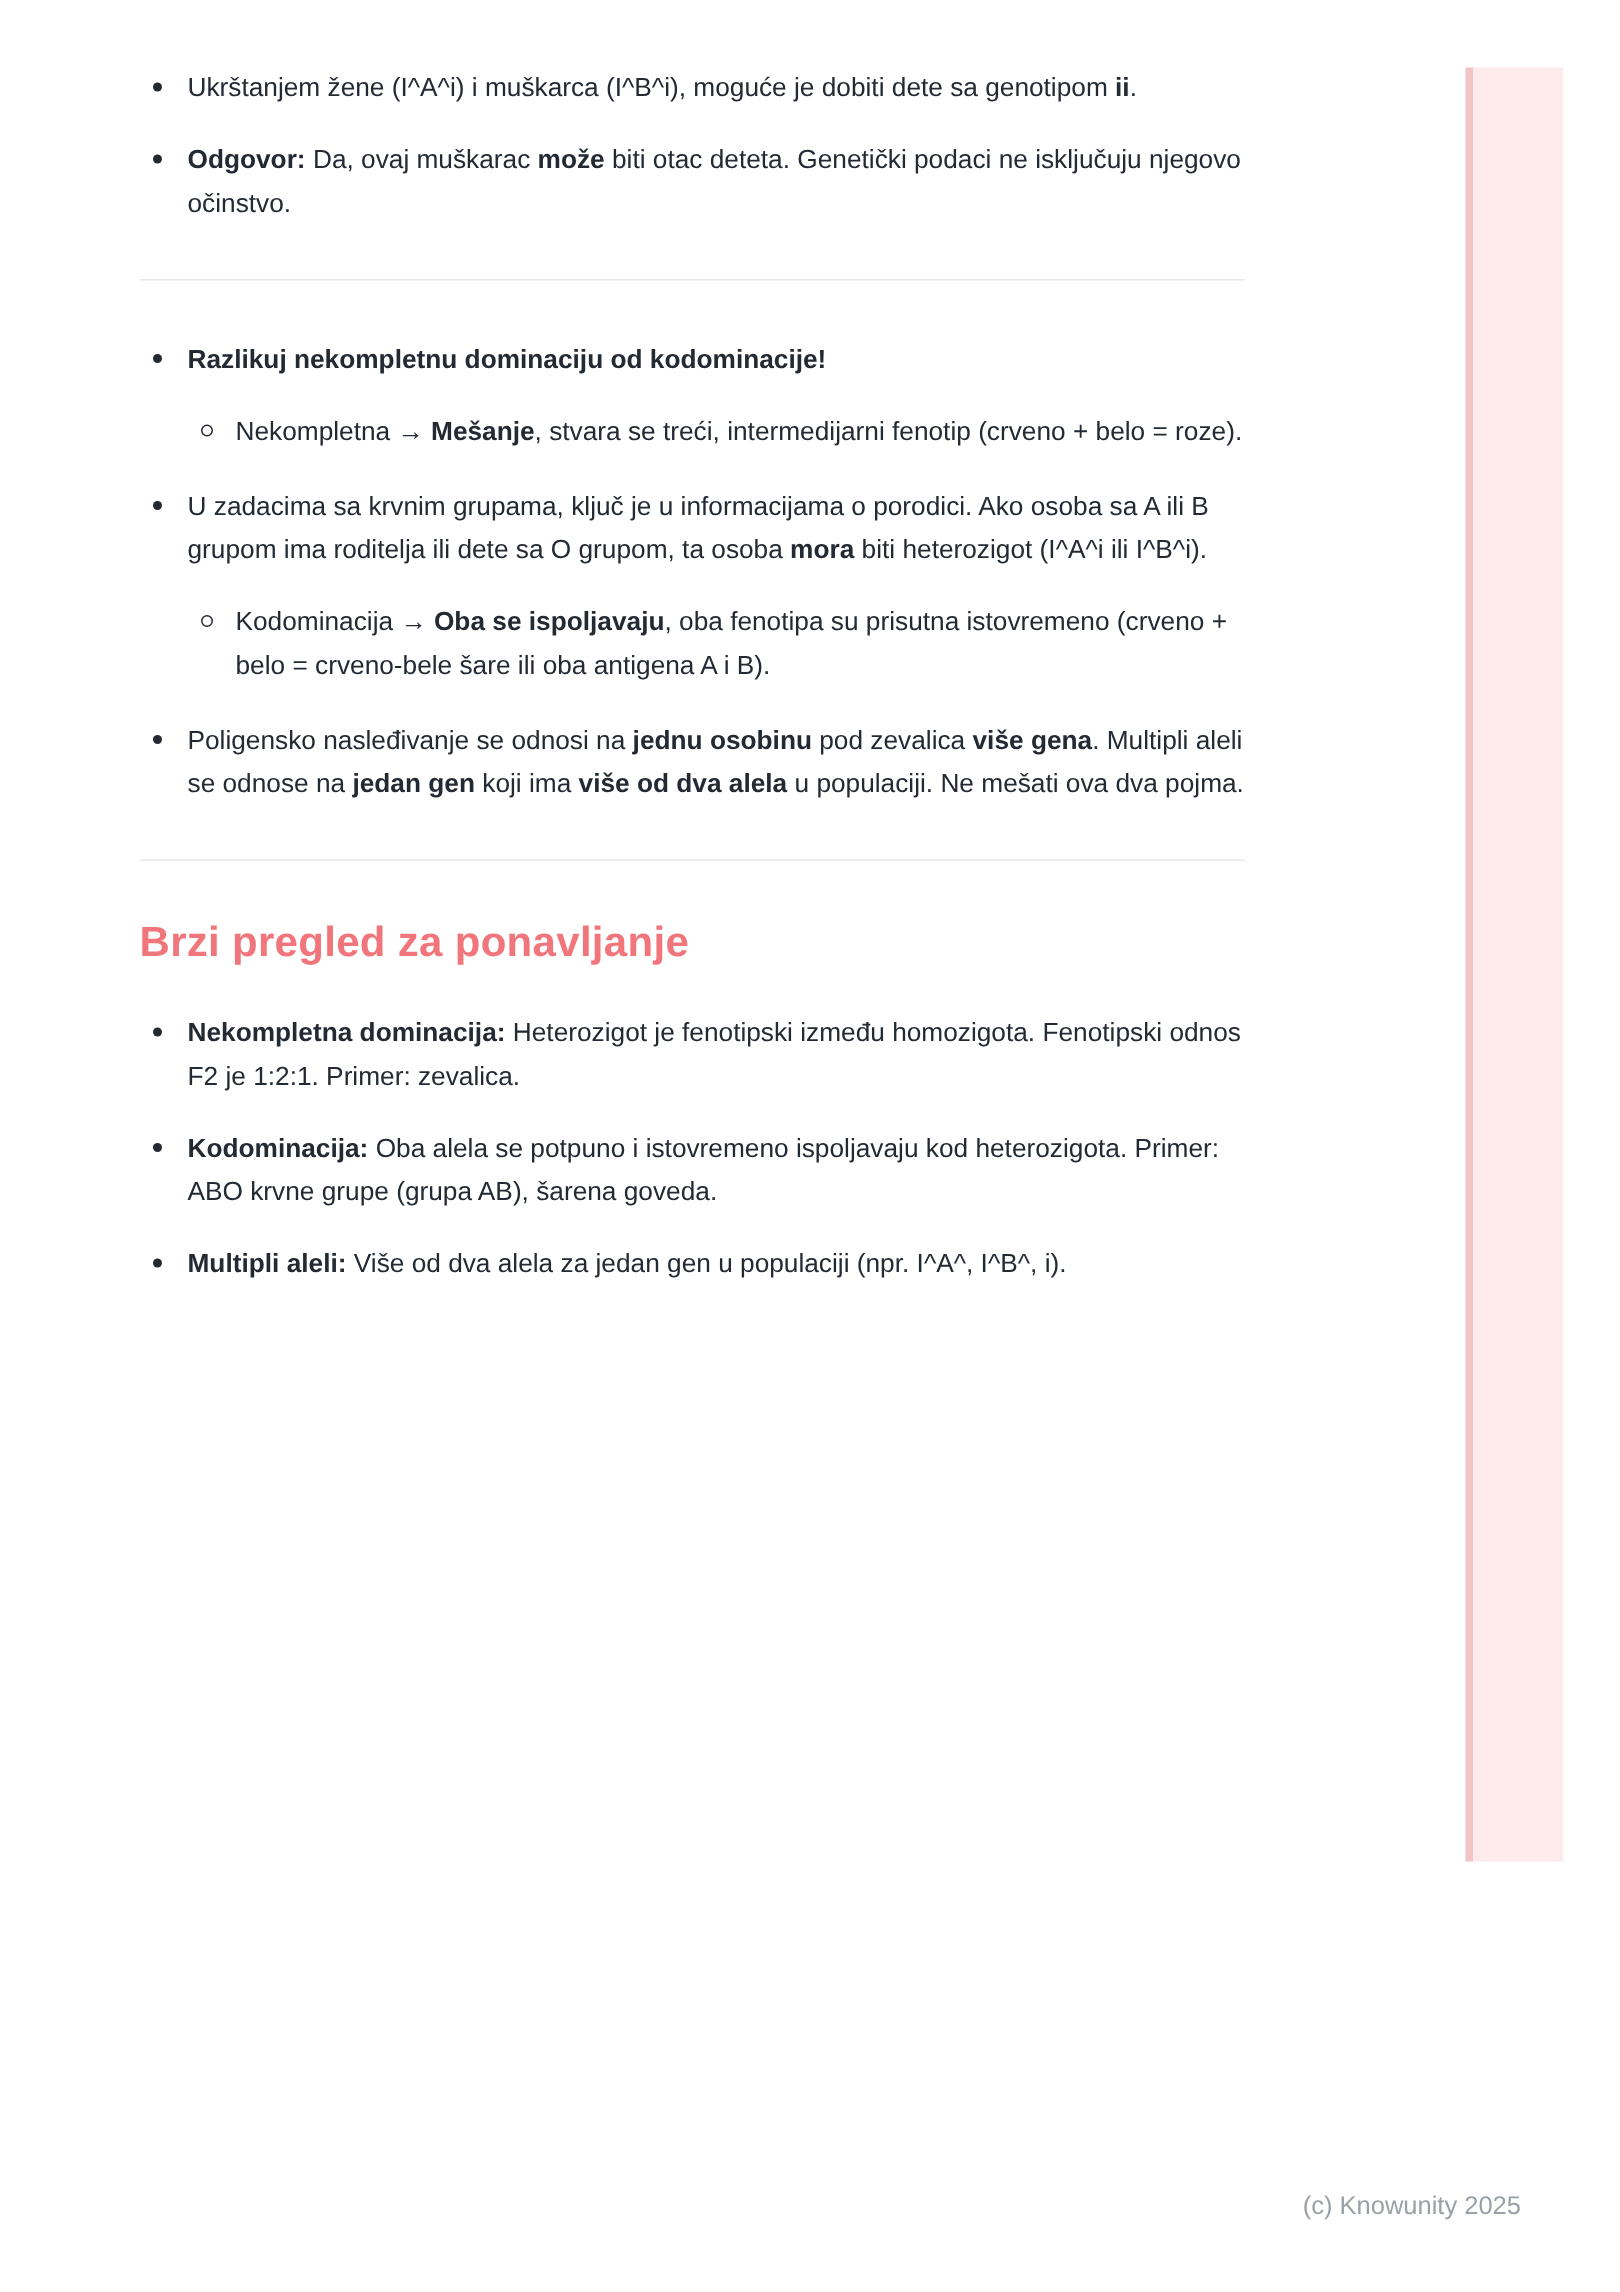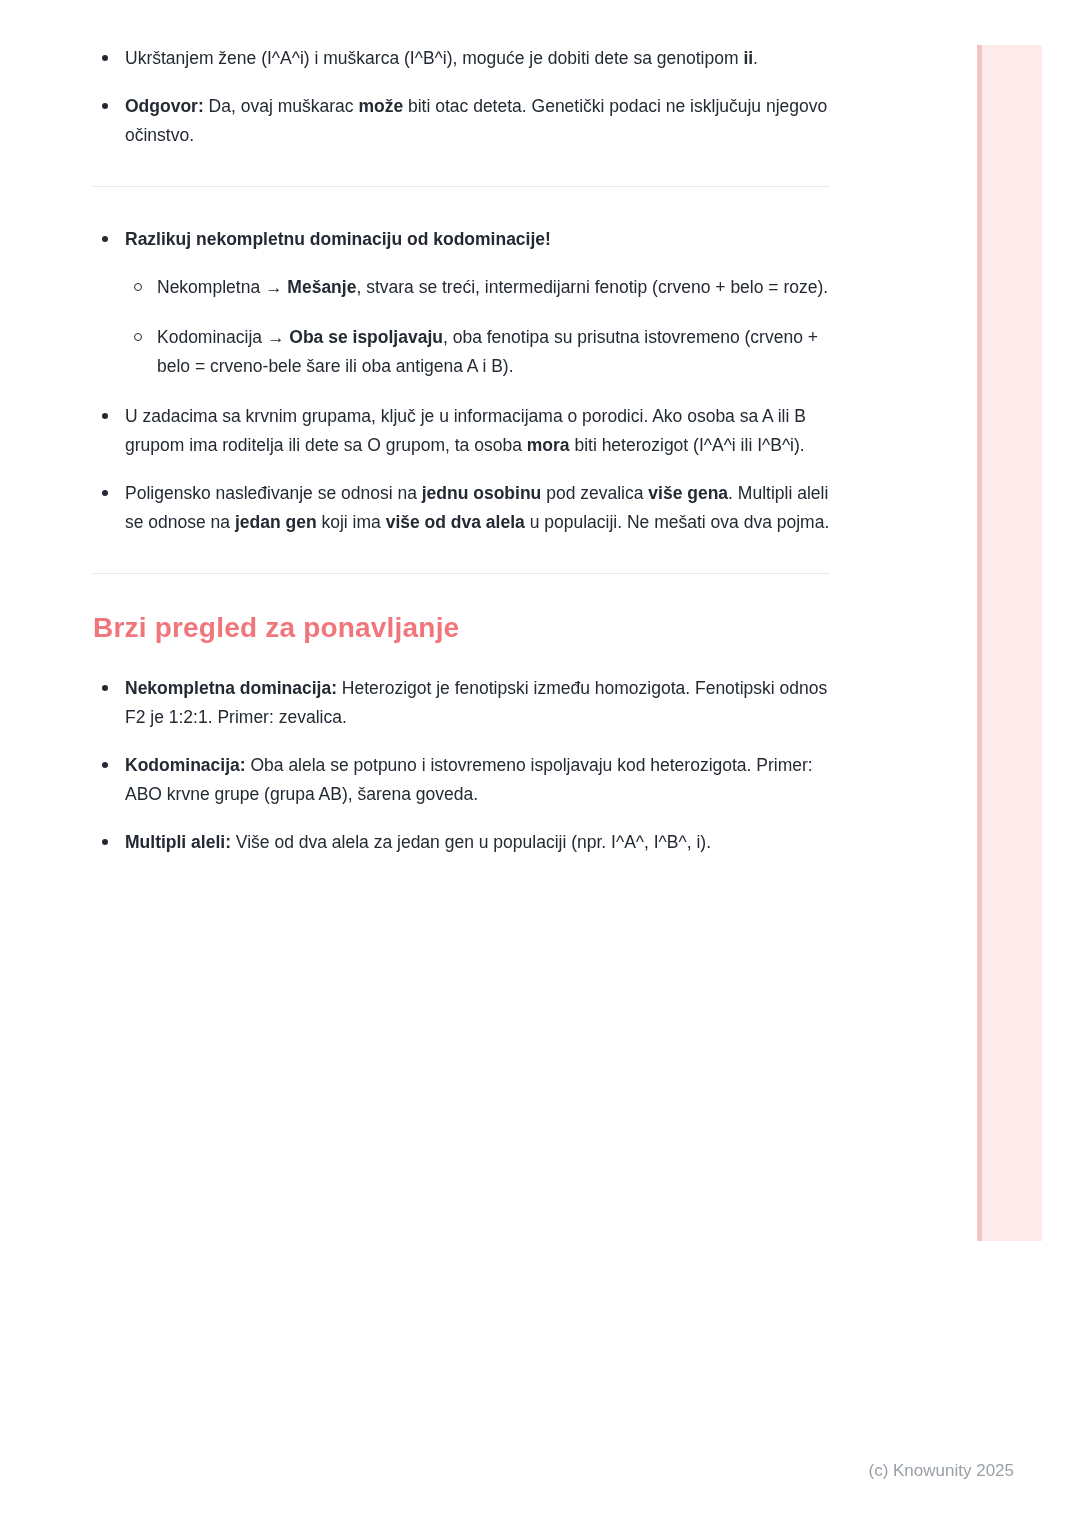--- a/index.html
+++ b/index.html
@@ -115,31 +115,31 @@
               <span class="dot"></span>
             </span>
             <span class="bullet-text"><strong>Razlikuj nekompletnu dominaciju od kodominacije!</strong></span>
           </div>
           <div class="bullet level-2">
             <span class="marker">
               <span class="ring"></span>
             </span>
             <span class="bullet-text"><span>Nekompletna → </span><strong>Mešanje</strong><span>, stvara se treći, intermedijarni fenotip (crveno + belo = roze).</span></span>
           </div>
+          <div class="bullet level-1">
+            <span class="marker">
+              <span class="dot"></span>
+            </span>
+            <span class="bullet-text"><span>U zadacima sa krvnim grupama, ključ je u informacijama o porodici. Ako osoba sa A ili B grupom ima roditelja ili dete sa O grupom, ta osoba </span><strong>mora</strong><span> biti heterozigot (I^A^i ili I^B^i).</span></span>
+          </div>
           <div class="bullet level-2">
             <span class="marker">
               <span class="ring"></span>
             </span>
             <span class="bullet-text"><span>Kodominacija → </span><strong>Oba se ispoljavaju</strong><span>, oba fenotipa su prisutna istovremeno (crveno + belo = crveno-bele šare ili oba antigena A i B).</span></span>
-          </div>
-          <div class="bullet level-1">
-            <span class="marker">
-              <span class="dot"></span>
-            </span>
-            <span class="bullet-text"><span>U zadacima sa krvnim grupama, ključ je u informacijama o porodici. Ako osoba sa A ili B grupom ima roditelja ili dete sa O grupom, ta osoba </span><strong>mora</strong><span> biti heterozigot (I^A^i ili I^B^i).</span></span>
           </div>
           <div class="bullet level-1">
             <span class="marker">
               <span class="dot"></span>
             </span>
             <span class="bullet-text"><span>Poligensko nasleđivanje se odnosi na </span><strong>jednu osobinu</strong><span> pod zevalica </span><strong>više gena</strong><span>. Multipli aleli se odnose na </span><strong>jedan gen</strong><span> koji ima </span><strong>više od dva alela</strong><span> u populaciji. Ne mešati ova dva pojma.</span></span>
           </div>
         </div>
     </section>
 

